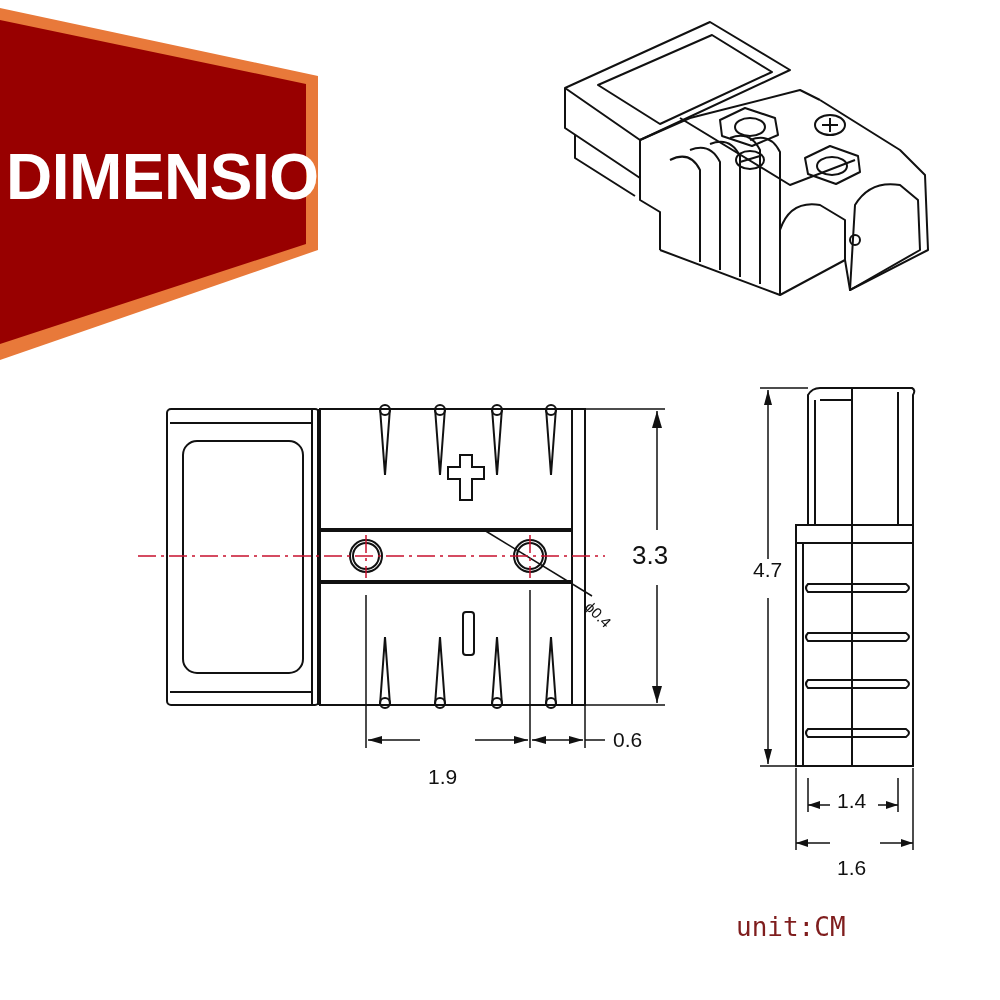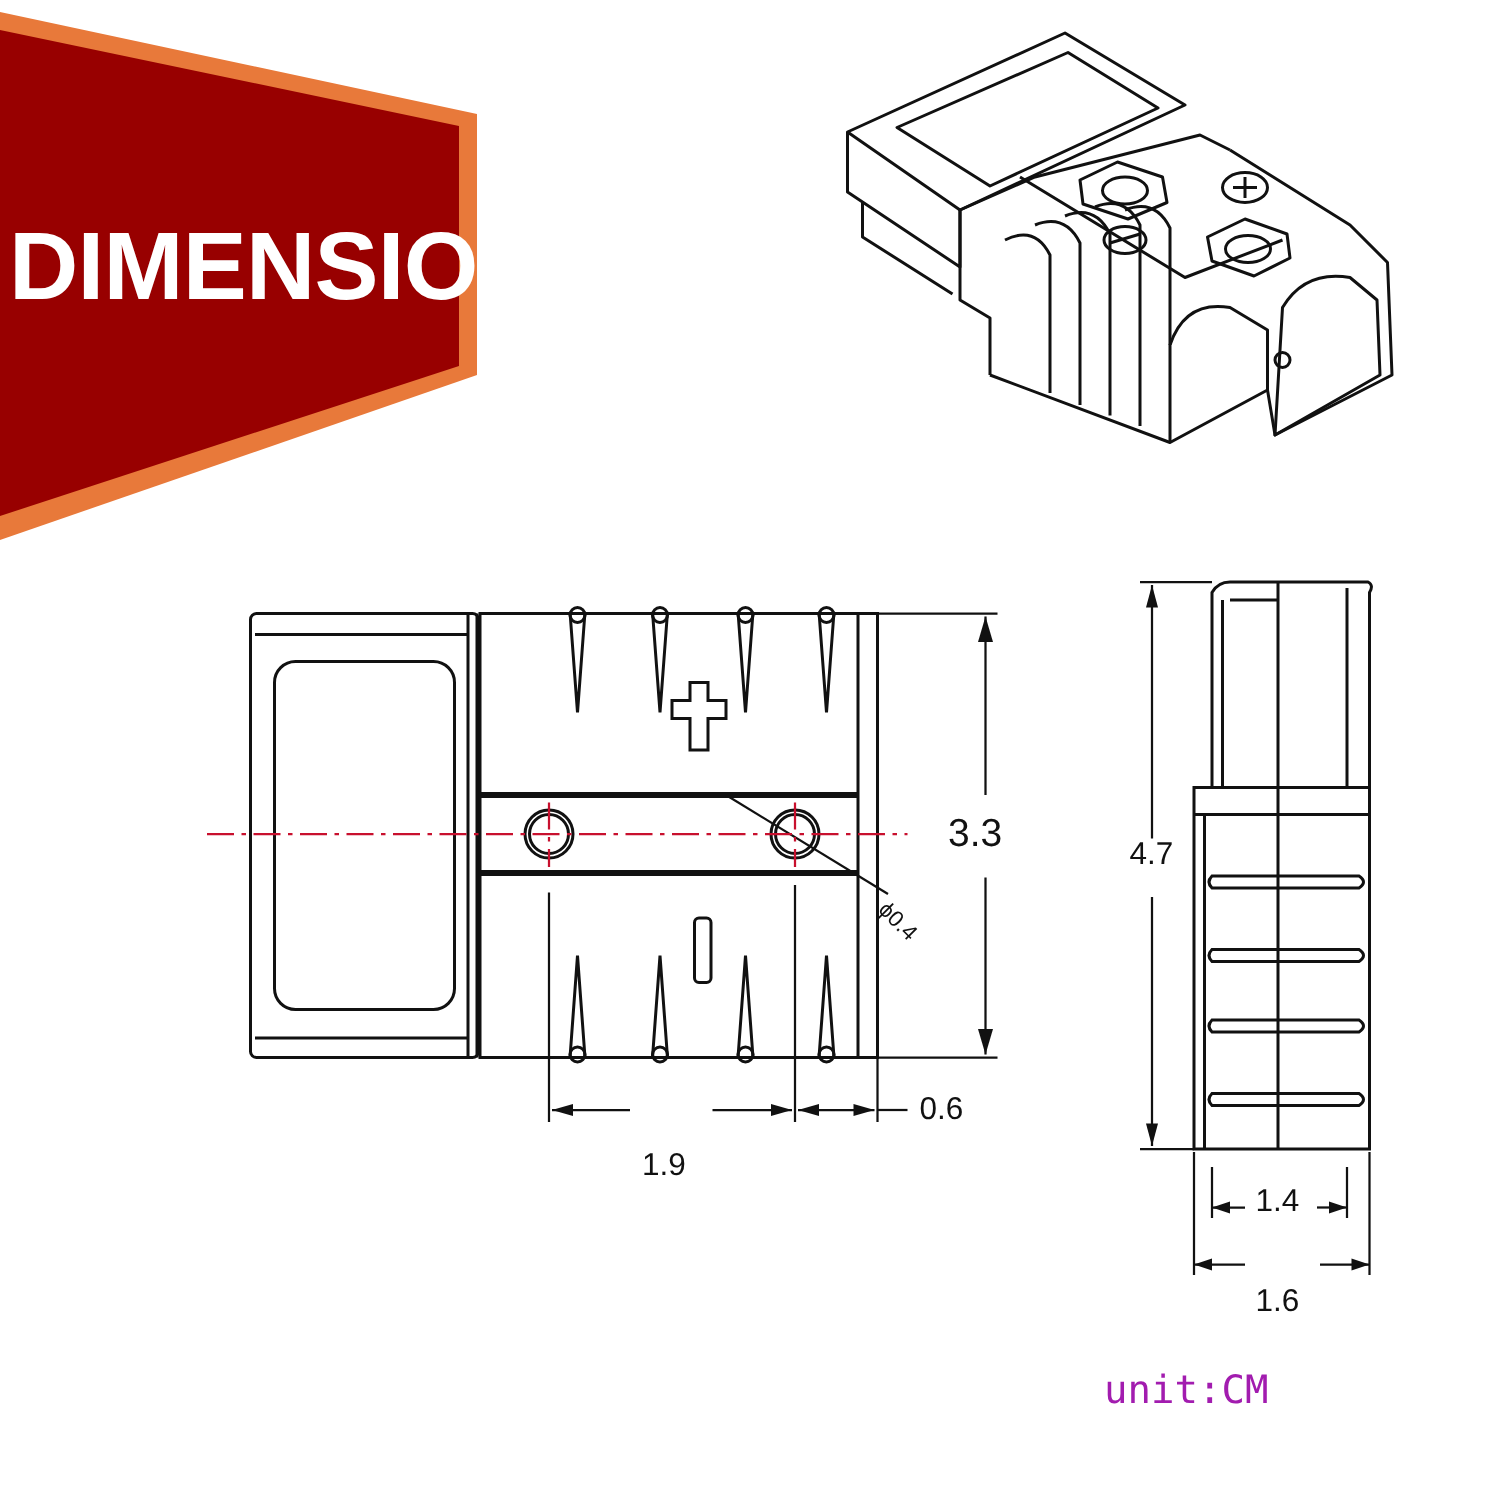--- a/index.html
+++ b/index.html
@@ -2,21 +2,21 @@
 <html><head>
 <meta charset="utf-8">
 <style>
   html, body { margin:0; padding:0; background:#ffffff; }
   body { width:1000px; height:1000px; position:relative; overflow:hidden; font-family:"Liberation Sans", sans-serif; }
   svg { position:absolute; left:0; top:0; }
   .banner-text { position:absolute; left:6px; top:140px; font-family:"Liberation Sans", sans-serif; font-weight:bold; font-size:64px; color:#ffffff; letter-spacing:-0.5px; }
   .dim { position:absolute; font-family:"Liberation Sans", sans-serif; font-size:21px; color:#111; background:#fff; padding:0 2px; line-height:22px; }
   .dim-big { font-size:26px; background:none; }
   .phi { position:absolute; left:594px; top:598px; font-family:"Liberation Sans", sans-serif; font-size:15px; color:#111; transform:rotate(45deg); transform-origin:left top; }
-  .unit { position:absolute; left:736px; top:912px; font-family:"DejaVu Sans Mono", monospace; font-size:26px; color:#a21caf; }
+  .unit { position:absolute; left:736px; top:912px; font-family:"DejaVu Sans Mono", monospace; font-size:26px; color:#7f1d1d; }
 </style>
 </head>
 <body>
 
 <div>
   <svg width="330" height="370">
     <polygon points="0,8 318,76 318,250 0,360" fill="#E8793A"></polygon>
     <polygon points="0,20 306,84 306,244 0,344" fill="#980000"></polygon>
   </svg>
   <div class="banner-text">DIMENSION</div>

